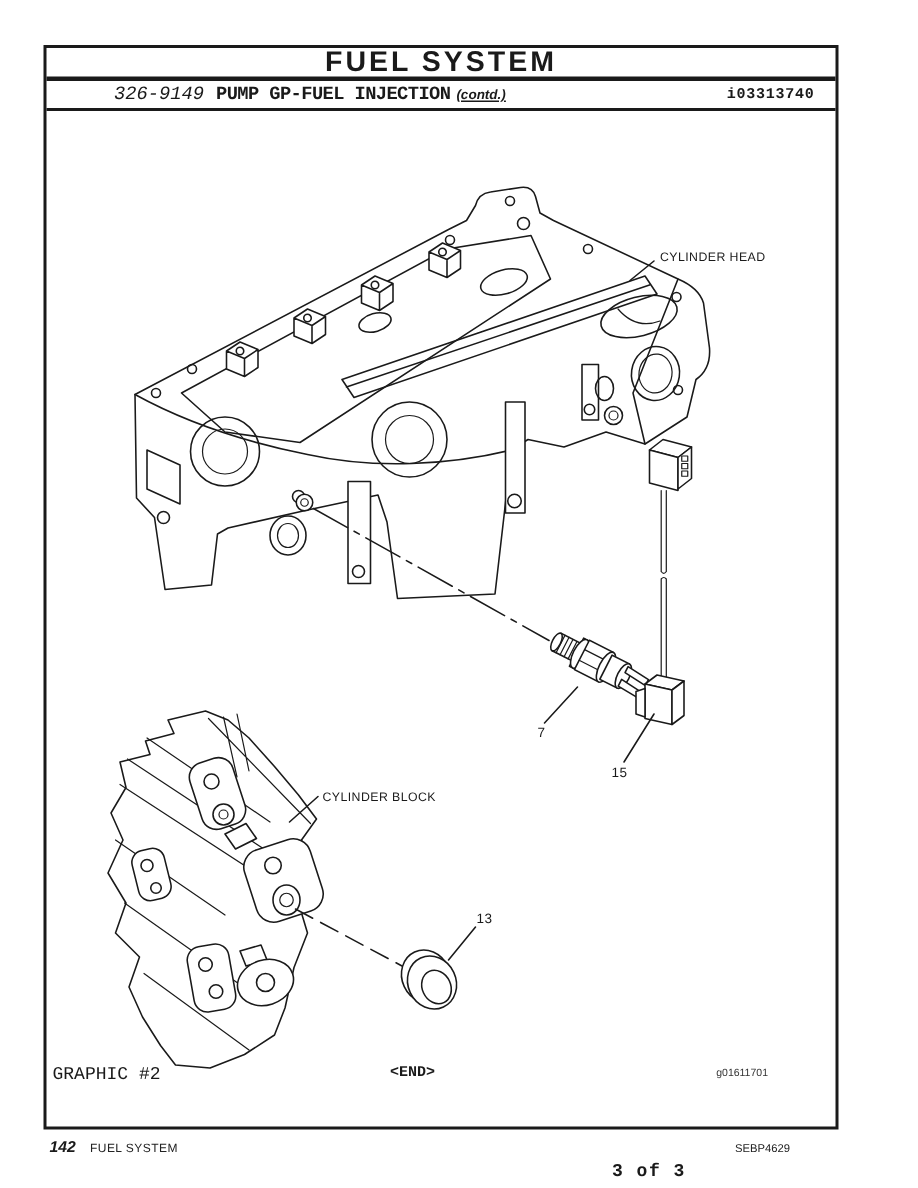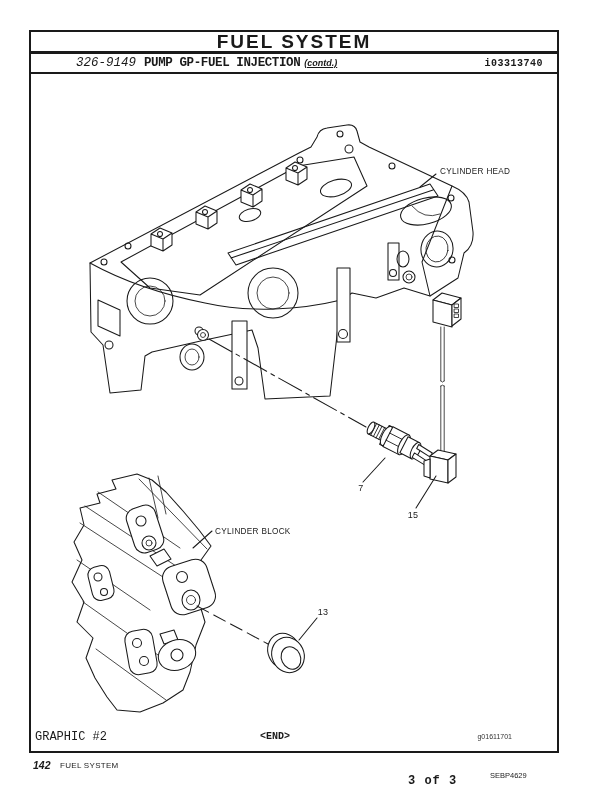--- a/index.html
+++ b/index.html
@@ -26,36 +26,36 @@
     font-family:"Liberation Mono", monospace;
   }
   .subtitle-spacer { width:45px; }
   .section-number { font-style:italic; font-size:12.5px; }
   .section-title { font-weight:bold; font-size:12.5px; margin-left:8px; letter-spacing:-0.4px; }
   .contd-note { font-family:"Liberation Sans",sans-serif; font-weight:bold; font-style:italic; font-size:9px; margin-left:4px;text-decoration:underline; }
   .doc-id { margin-left:auto; margin-right:14px; font-weight:bold; font-size:10px; letter-spacing:0.5px; }
 
   .graphic-area { position:relative; width:100%; height:calc(100% - 42px); }
 
-  .graphic-caption-row { position:absolute; left:0; right:0; bottom:8px; height:13px; }
+  .graphic-caption-row { position:absolute; left:0; right:0; bottom:29px; height:13px; }
   .graphic-caption {
     position:absolute; left:4px; top:0;
     font-family:"Liberation Mono", monospace; font-size:12px; letter-spacing:0px;
   }
   .end-marker {
     position:absolute; left:229px; top:1px;
     font-family:"Liberation Mono", monospace; font-weight:bold; font-size:10px;
   }
   .graphic-id { position:absolute; right:45px; top:3px; font-size:7px; color:#333; }
 
   .page-footer { position:absolute; left:0; top:759px; width:612px; height:16px; }
   .footer-page-number { position:absolute; left:33px; top:0; font-weight:bold; font-size:10.5px;font-style:italic; }
   .footer-section { position:absolute; left:60px; top:2px; font-size:8px; letter-spacing:0.3px; color:#222; }
   .footer-page-of { position:absolute; left:408px; top:-1px; font-family:"Liberation Mono",monospace; font-weight:bold; font-size:12px; letter-spacing:1px;margin-top:16px; }
-  .footer-manual { position:absolute; left:490px; top:12px; font-size:7.5px; color:#222; }
+  .footer-manual { position:absolute; left:490px; top:2px; font-size:7.5px; color:#222; }
 
   svg.diagram { position:absolute; left:0; top:0; width:612px; height:792px; }
   svg.diagram path, svg.diagram line, svg.diagram circle, svg.diagram ellipse, svg.diagram rect, svg.diagram polyline {
     stroke:var(--ink); stroke-width:1.05; fill:none; stroke-linejoin:round; stroke-linecap:round;
   }
   svg.diagram .wfill { fill:#ffffff; }
   svg.diagram .thin { stroke-width:0.8; }
   svg.diagram text { stroke:none; fill:var(--ink); font-family:"Liberation Sans",sans-serif; font-size:8.2px; letter-spacing:0.3px; }
   svg.diagram text.part-num { font-size:9px; text-anchor:middle; }
 </style>

